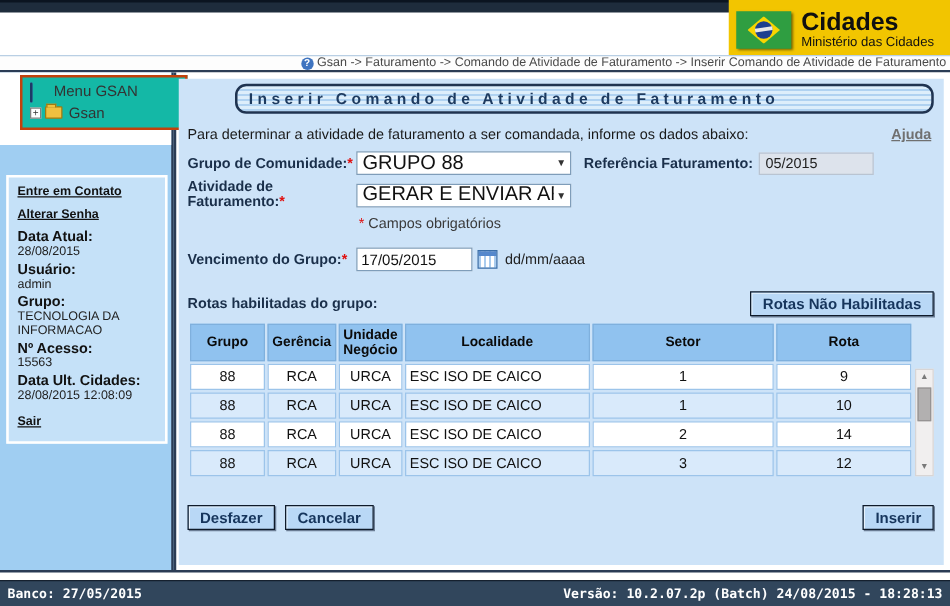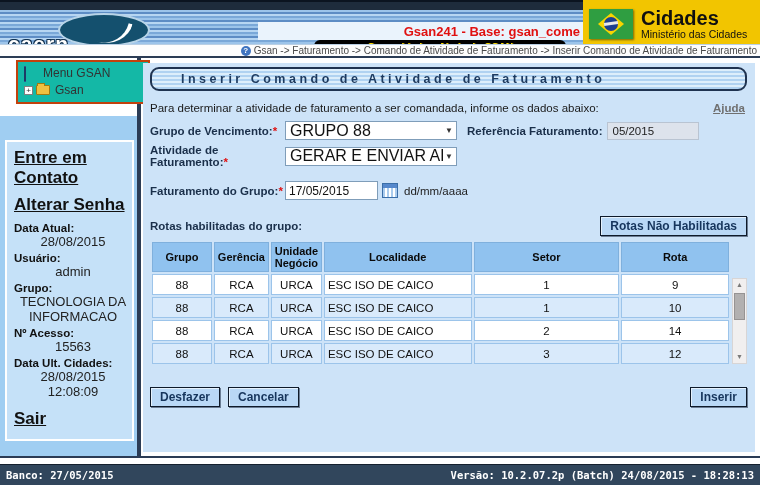--- a/index.html
+++ b/index.html
@@ -44,32 +44,32 @@
   .menu-box { margin-left:16px; width:134px; background:#14b8a6; border:2px solid #c2410c; padding:4px 4px 5px 6px; }
   .menu-row { display:flex; align-items:center; font-size:12px; color:#333; }
   .monitor-icon { width:13px; height:12px; margin-right:6px; position:relative; flex:0 0 auto; }
   .monitor-icon .screen { width:11px; height:8px; background:#4a78c8; border:1px solid #1d3a66; border-radius:1px; }
   .monitor-icon .stand { width:7px; height:2px; background:#8899bb; margin:0 auto; }
   .tree-row { display:flex; align-items:center; font-size:12px; color:#333; margin-top:3px; }
   .expander { width:9px; height:9px; border:1px solid #808080; background:#fff; font-size:8px; line-height:7px; text-align:center; color:#333; margin-right:3px; flex:0 0 auto; }
   .folder-icon { width:14px; height:10px; background:#f0c040; border:1px solid #a07a10; border-radius:1px; position:relative; margin-right:5px; flex:0 0 auto; }
   .folder-icon:before { content:""; position:absolute; left:0; top:-3px; width:6px; height:2px; background:#f0c040; border:1px solid #a07a10; border-bottom:none; }
   .info-box { position:absolute; left:5px; top:82px; width:129px; background:#c5e1f8; border:2px solid #fff; padding:6px 0 10px 7px; }
-  .sb-link { display:block; font-size:17px; font-weight:bold; color:#111; text-decoration:underline; margin-bottom:7px; cursor:pointer; }
+  .sb-link { display:block; font-size:10px; font-weight:bold; color:#111; text-decoration:underline; margin-bottom:7px; cursor:pointer; }
   .sb-label { font-size:11.5px; font-weight:bold; color:#111; margin-top:3px; }
-  .sb-value { font-size:13px; color:#222; margin-bottom:3px;text-align:center; }
+  .sb-value { font-size:10px; color:#222; margin-bottom:3px; }
   .sb-sair { margin-top:10px; margin-bottom:0; }
 
   .gap-col { width:4px; background:#fff; }
   .main { flex:1; border-left:2px solid #2b3c55; background:#fff; padding:5px 6px 0 2px; }
   .panel { background:#cde3f8; height:389px; padding:4px 8px 0 7px; position:relative; }
 
   .titlebar { height:24px; border:2px solid #1f3350; border-radius:9px;
     background:repeating-linear-gradient(180deg,#ddeefb 0 2px,#b0d2f1 2px 4px);
-    display:flex; align-items:center; padding-left:29px; }
+    display:flex; align-items:center; padding-left:9px;margin-left:38px; }
   .titlebar span { font-size:12.5px; font-weight:bold; color:#1d3a5f; letter-spacing:3.5px; }
 
   .instr-row { display:flex; justify-content:space-between; align-items:center; margin-top:11px; }
   .instr-row .instr { font-size:11.5px; color:#1a1a1a; }
   .ajuda-link { font-size:11.5px; font-weight:bold; color:#707070; text-decoration:underline; cursor:pointer; margin-right:2px; }
 
   .frow { display:flex; align-items:center; margin-top:7px; }
   .flabel { font-size:11.5px; font-weight:bold; color:#1a2f4a; width:135px; flex:0 0 auto; }
   .req { color:#e01010; }
   .selectbox { width:172px; height:19px; background:#fff; border:1px solid #7f9db9; display:flex; align-items:center; justify-content:space-between; padding:0 3px 0 4px; cursor:pointer; }
@@ -114,32 +114,20 @@
   .footer { position:absolute; left:0; top:464px; width:760px; height:21px; background:#31465c; border-top:1px solid #15202e;
     display:flex; justify-content:space-between; align-items:center; padding:0 6px;gap:36px; }
   .footer span { font-family:"DejaVu Sans Mono", monospace; font-size:10.5px; font-weight:bold; color:#fff; }
 </style>
 </head>
 <body>
 
 <div class="page">
 
   <div class="topbar"></div>
-  <div class="header">
-    <div class="logo-oval">
-      <div class="logo-swoosh"></div>
-    </div>
-    <div class="logo-text">caern</div>
-    <div class="base-strip">
-      <span>Gsan241 - Base: gsan_come</span>
-    </div>
-    <div class="community-bar">
-      <span>Comunidade e Ajuda do GSAN</span>
-    </div>
-  </div>
   <div class="cidades-box">
     <div class="flag">
       <div class="diamond"></div>
         <div class="circle"></div>
         <div class="band"></div>
     </div>
     <div class="cidades-text">
       <div class="cidades-title">Cidades</div>
       <div class="cidades-sub">Ministério das Cidades</div>
     </div>
@@ -189,40 +177,44 @@
         <div class="titlebar">
           <span>Inserir Comando de Atividade de Faturamento</span>
         </div>
 
         <div class="instr-row">
           <span class="instr">Para determinar a atividade de faturamento a ser comandada, informe os dados abaixo:</span>
           <a class="ajuda-link">Ajuda</a>
         </div>
 
         <div class="frow">
-          <span class="flabel"><span>Grupo de Vencimento:</span><span class="req">*</span></span>
+          <span class="flabel"><span>Grupo de Comunidade:</span><span class="req">*</span></span>
           <div class="selectbox">
             <span class="sv">GRUPO 88</span>
             <span class="arr">▼</span>
           </div>
           <span class="ref-label">Referência Faturamento:</span>
           <span class="ref-value">05/2015</span>
         </div>
 
         <div class="frow" style="margin-top:4px;">
           <span class="flabel"><span>Atividade de Faturamento:</span><span class="req">*</span></span>
           <div class="selectbox">
             <span class="sv">GERAR E ENVIAR ARQ. LE</span>
             <span class="arr">▼</span>
           </div>
         </div>
 
+        <div class="req-note">
+          <span class="req">*</span>
+          <span>Campos obrigatórios</span>
+        </div>
 
         <div class="frow" style="margin-top:13px;">
-          <span class="flabel"><span>Faturamento do Grupo:</span><span class="req">*</span></span>
+          <span class="flabel"><span>Vencimento do Grupo:</span><span class="req">*</span></span>
           <input class="date-input" type="text" value="17/05/2015" style="">
           <span class="cal-icon"></span>
           <span class="date-hint">dd/mm/aaaa</span>
         </div>
 
         <div class="rotas-row">
           <span class="rotas-label">Rotas habilitadas do grupo:</span>
           <button class="btn">Rotas Não Habilitadas</button>
         </div>
 

